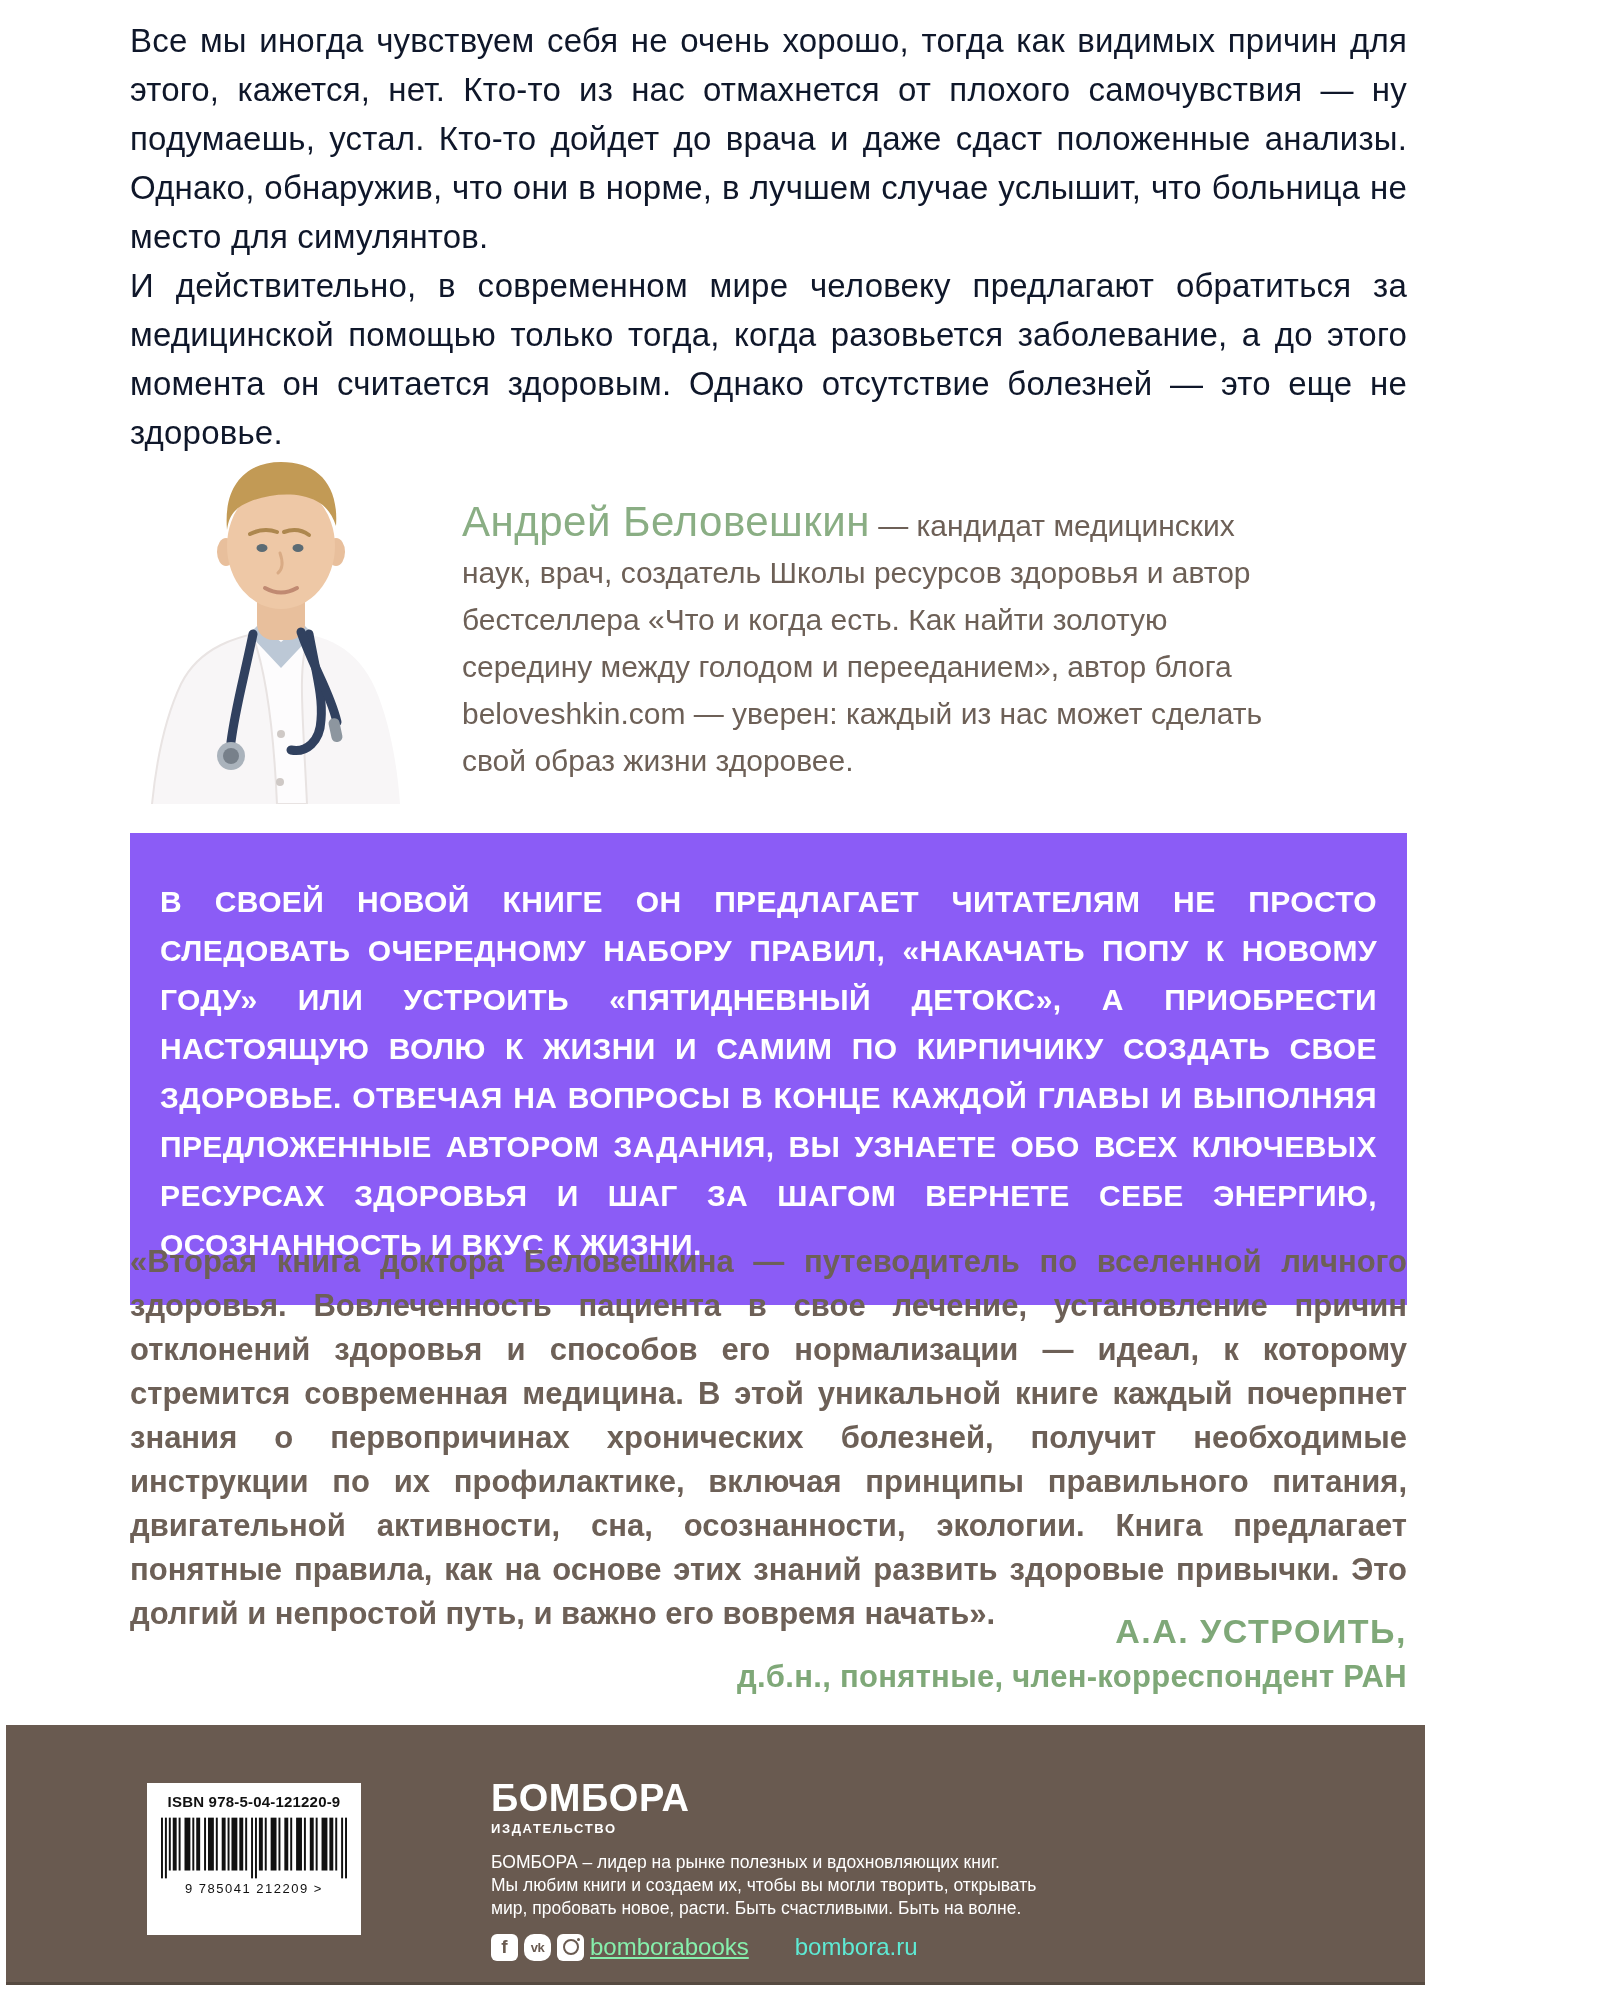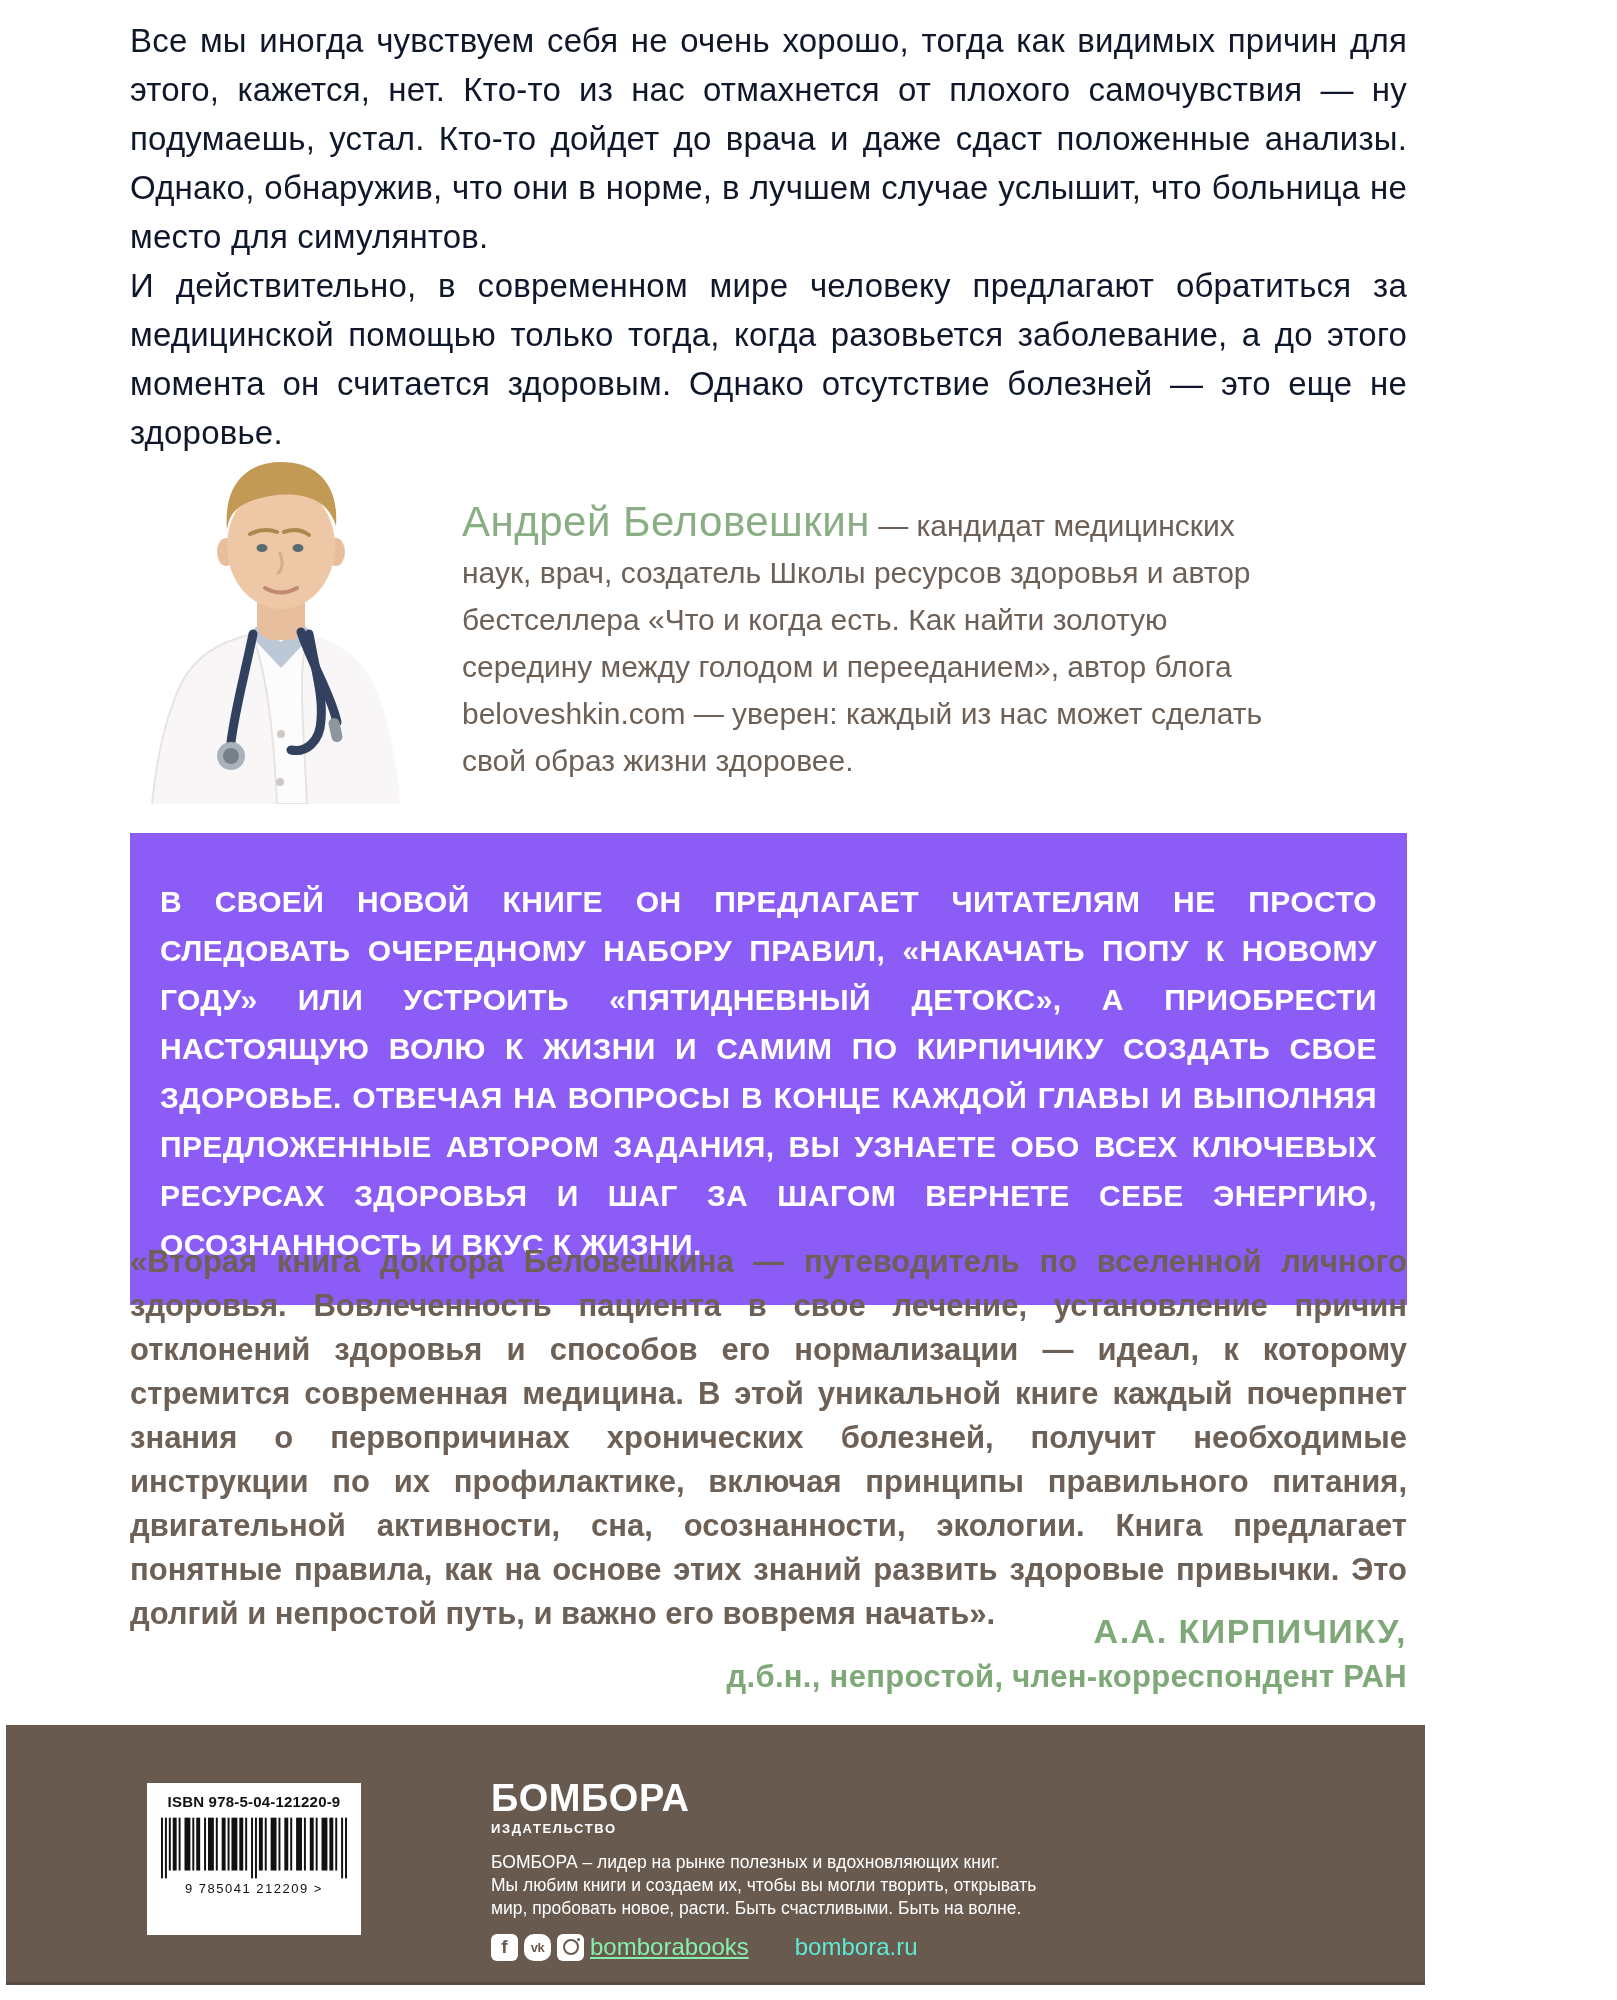--- a/index.html
+++ b/index.html
@@ -110,22 +110,22 @@
   <div class="bio">
     <span class="name">Андрей Беловешкин</span>
     <span>— кандидат медицинских наук, врач, создатель Школы ресурсов здоровья и автор бестселлера «Что и когда есть. Как найти золотую середину между голодом и перееданием», автор блога beloveshkin.com — уверен: каждый из нас может сделать свой образ жизни здоровее.</span>
   </div>
 
   <div class="callout">В СВОЕЙ НОВОЙ КНИГЕ ОН ПРЕДЛАГАЕТ ЧИТАТЕЛЯМ НЕ ПРОСТО СЛЕДОВАТЬ ОЧЕРЕДНОМУ НАБОРУ ПРАВИЛ, «НАКАЧАТЬ ПОПУ К НОВОМУ ГОДУ» ИЛИ УСТРОИТЬ «ПЯТИДНЕВНЫЙ ДЕТОКС», А ПРИОБРЕСТИ НАСТОЯЩУЮ ВОЛЮ К ЖИЗНИ И САМИМ ПО КИРПИЧИКУ СОЗДАТЬ СВОЕ ЗДОРОВЬЕ. ОТВЕЧАЯ НА ВОПРОСЫ В КОНЦЕ КАЖДОЙ ГЛАВЫ И ВЫПОЛНЯЯ ПРЕДЛОЖЕННЫЕ АВТОРОМ ЗАДАНИЯ, ВЫ УЗНАЕТЕ ОБО ВСЕХ КЛЮЧЕВЫХ РЕСУРСАХ ЗДОРОВЬЯ И ШАГ ЗА ШАГОМ ВЕРНЕТЕ СЕБЕ ЭНЕРГИЮ, ОСОЗНАННОСТЬ И ВКУС К ЖИЗНИ.</div>
 
   <div class="quote">«Вторая книга доктора Беловешкина — путеводитель по вселенной личного здоровья. Вовлеченность пациента в свое лечение, установление причин отклонений здоровья и способов его нормализации — идеал, к которому стремится современная медицина. В этой уникальной книге каждый почерпнет знания о первопричинах хронических болезней, получит необходимые инструкции по их профилактике, включая принципы правильного питания, двигательной активности, сна, осознанности, экологии. Книга предлагает понятные правила, как на основе этих знаний развить здоровые привычки. Это долгий и непростой путь, и важно его вовремя начать».</div>
 
   <div class="attribution">
-    <div class="attr-name">А.А. КИРПИЧИКУ,</div>
-    <div class="attr-title">д.б.н., непростой, член-корреспондент РАН</div>
+    <div class="attr-name">А.А. УСТРОИТЬ,</div>
+    <div class="attr-title">д.б.н., понятные, член-корреспондент РАН</div>
   </div>
 
   <div class="footer">
 
     <div class="barcode-box">
       <div class="isbn">ISBN 978-5-04-121220-9</div>
       <svg class="bars" viewBox="0 0 190 62" width="186" height="62">
         <rect x="0" y="0" width="2" height="62" fill="#111"></rect>
           <rect x="4" y="0" width="2" height="62" fill="#111"></rect>
         <rect x="8" y="0" width="2" height="54" fill="#111"></rect>

